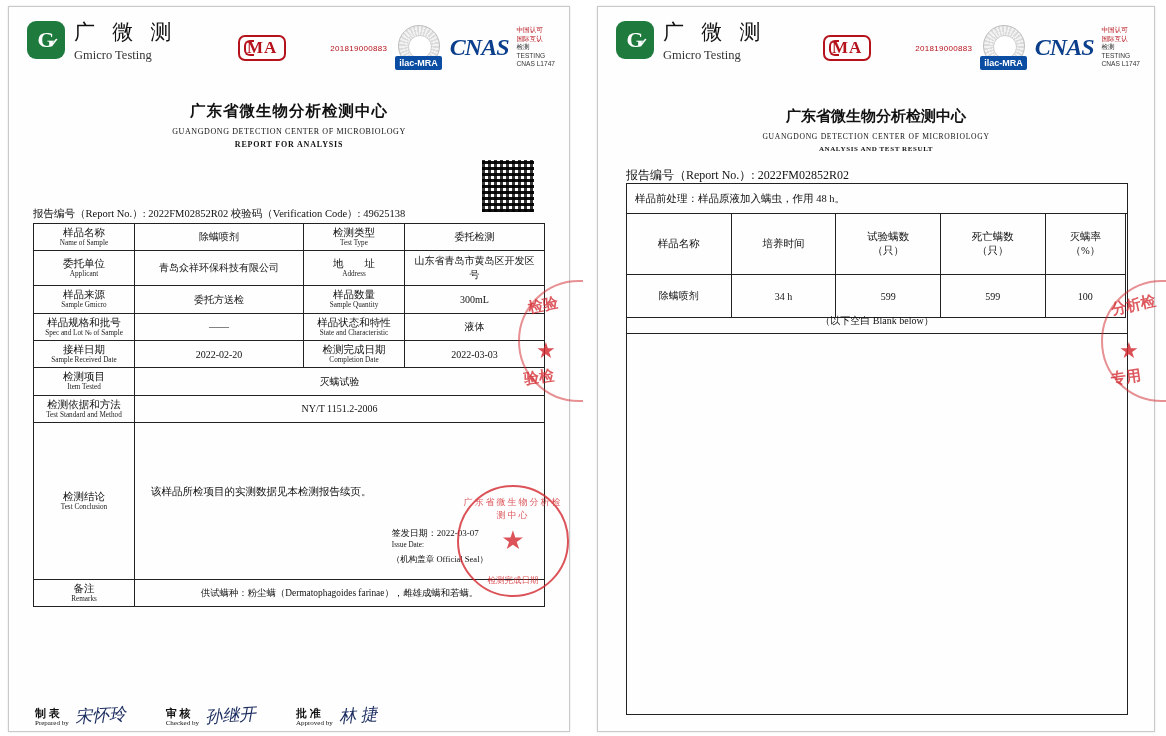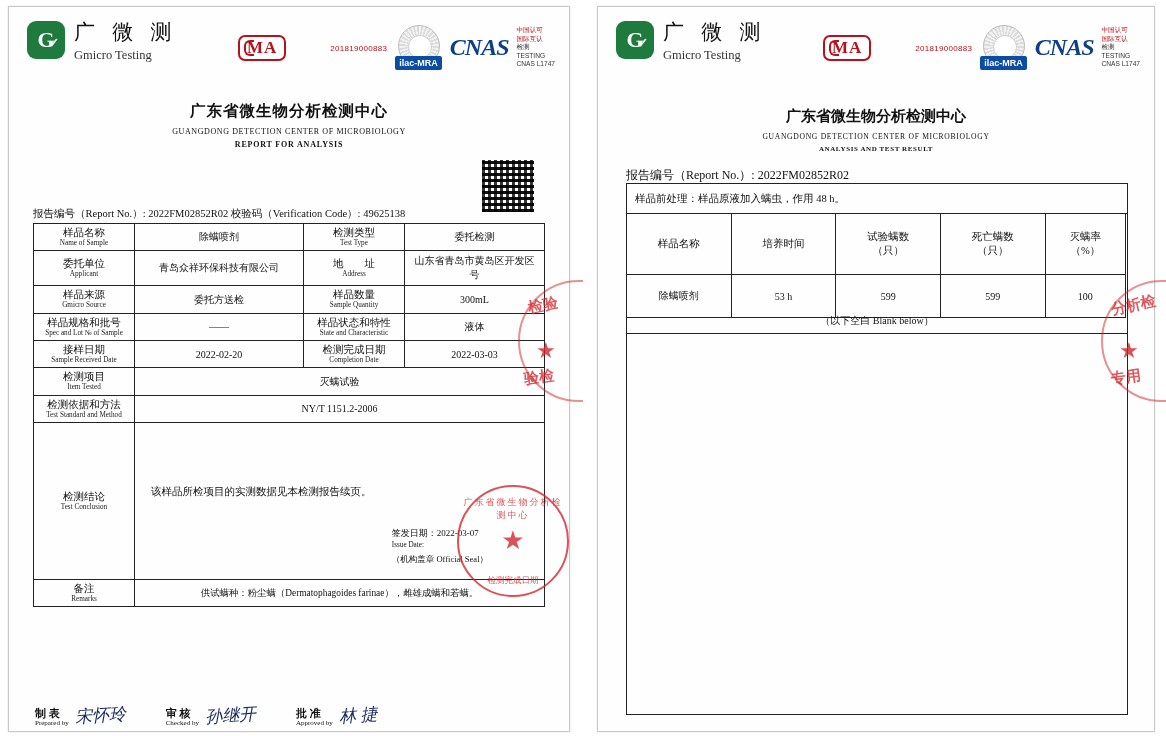--- a/index.html
+++ b/index.html
@@ -237,21 +237,21 @@
           <td class="val">青岛众祥环保科技有限公司</td>
           <td class="lbl">
             <span class="cn">地　　址</span>
             <span class="en">Address</span>
           </td>
           <td class="val">山东省青岛市黄岛区开发区　　　号</td>
         </tr>
         <tr>
           <td class="lbl">
             <span class="cn">样品来源</span>
-            <span class="en">Gmicro Source</span>
+            <span class="en">Sample Gmicro</span>
           </td>
           <td class="val">委托方送检</td>
           <td class="lbl">
             <span class="cn">样品数量</span>
             <span class="en">Sample Quantity</span>
           </td>
           <td class="val">300mL</td>
         </tr>
         <tr>
           <td class="lbl">
@@ -406,21 +406,21 @@
             <th>培养时间</th>
             <th style="white-space:pre-line;">试验螨数
 （只）</th>
             <th style="white-space:pre-line;">死亡螨数
 （只）</th>
             <th style="white-space:pre-line;">灭螨率
 （%）</th>
           </tr>
           <tr>
             <td>除螨喷剂</td>
-            <td>53 h</td>
+            <td>34 h</td>
             <td>599</td>
             <td>599</td>
             <td>100</td>
           </tr>
         </tbody>
           </table>
         <div class="blankline">（以下空白  Blank below）</div>
       </div>
     </div>
 

